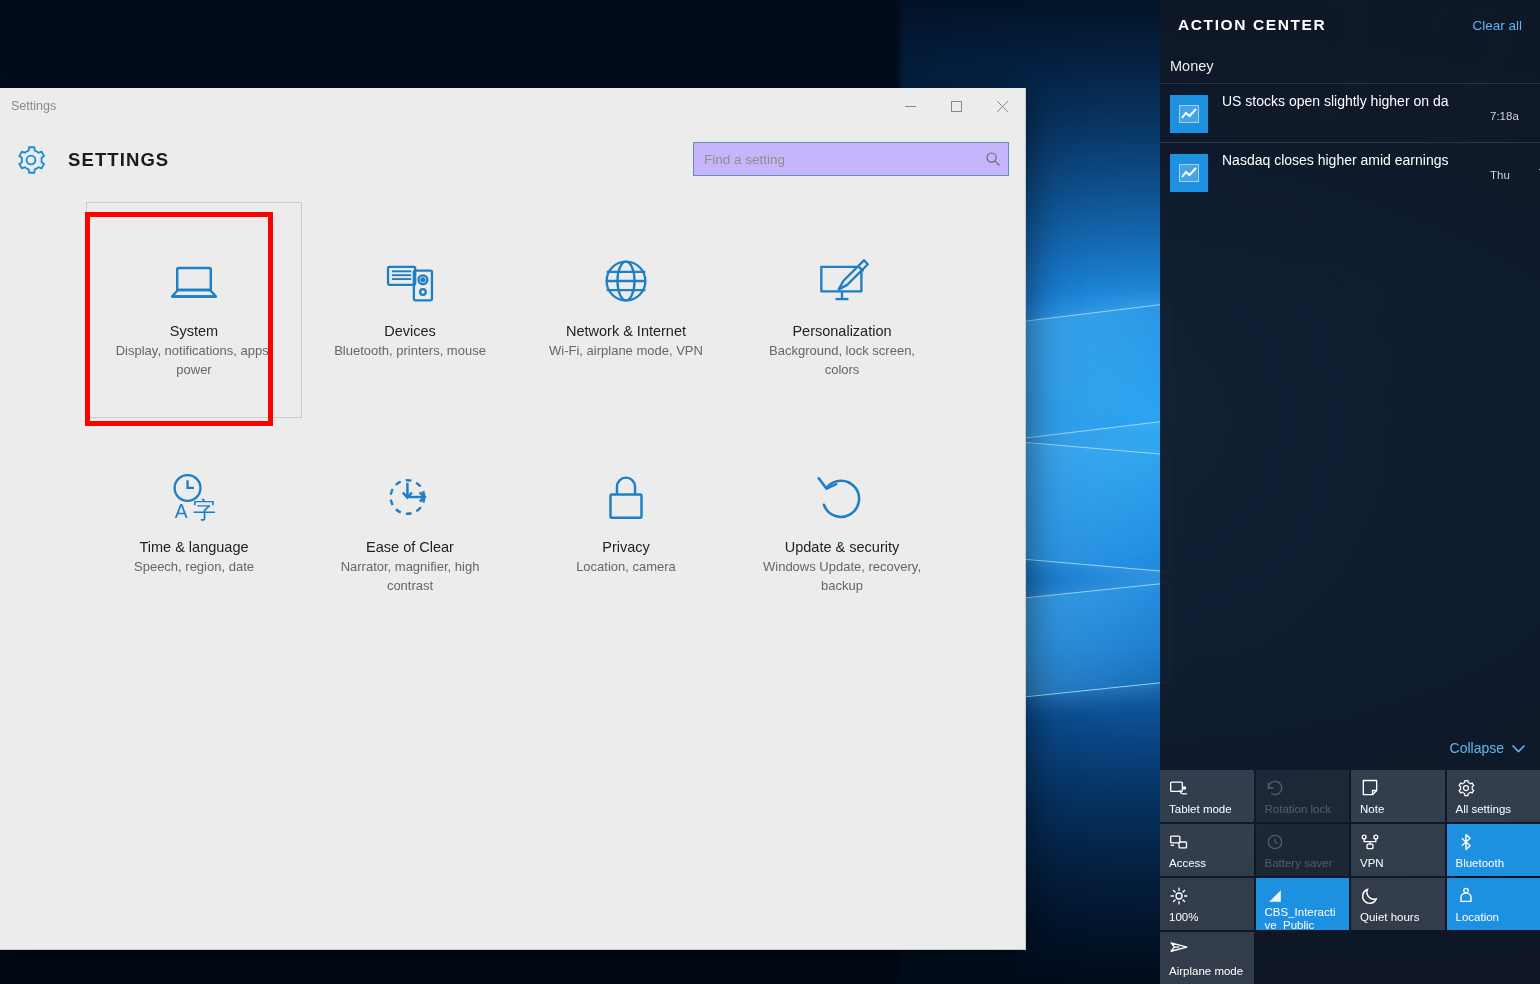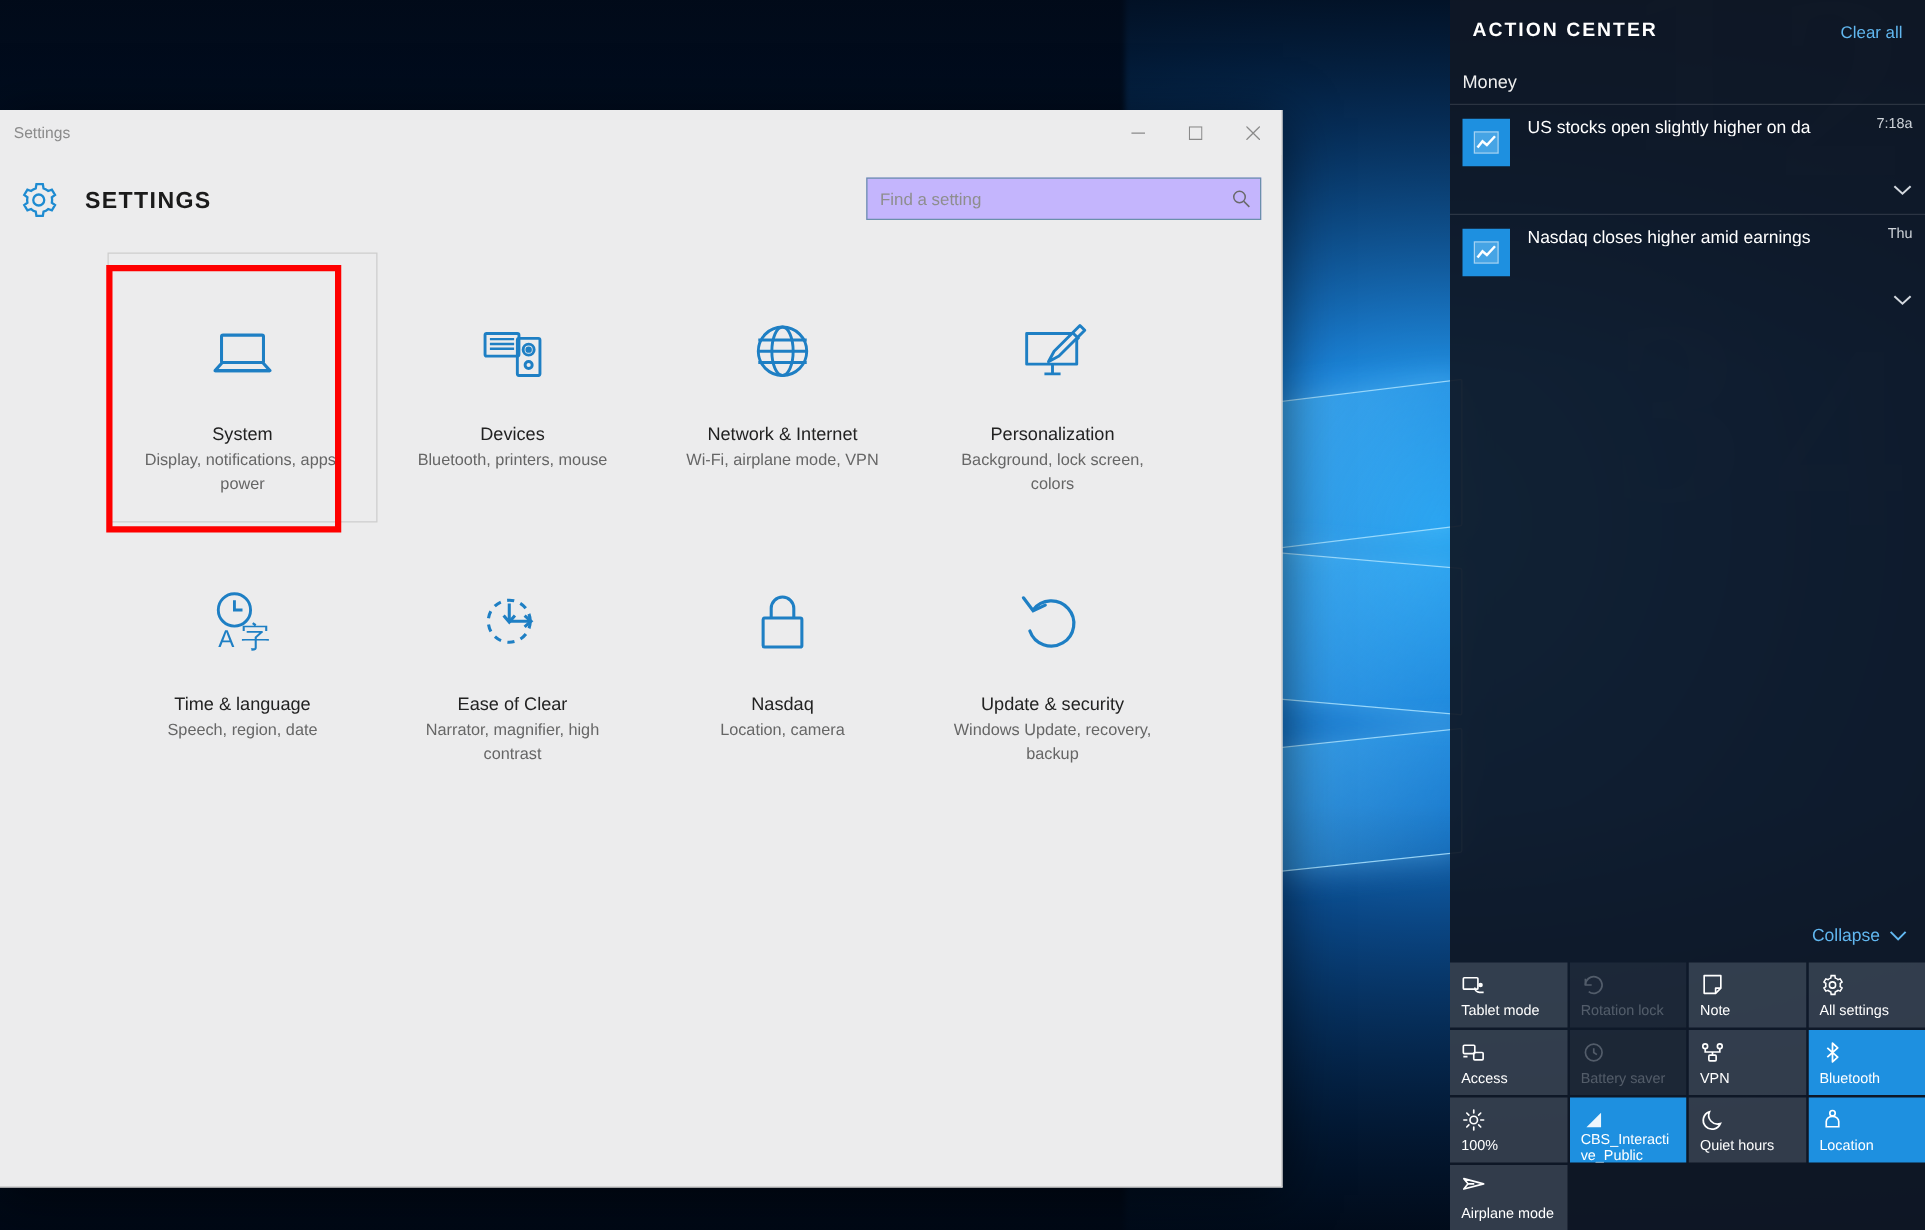--- a/index.html
+++ b/index.html
@@ -113,21 +113,21 @@
   }
   .tile {
     display: flex; flex-direction: column; align-items: center;
     padding-top: 48px;
     text-align: center;
     cursor: default;
     position: relative;
   }
   .tile-icon { width: 62px; height: 62px; color: #1e7fc4; }
   .tile-label {
-    margin-top: 28px;
+    margin-top: 11px;
     font-size: 14.5px; color: #222; font-weight: 400;
   }
   .tile-desc {
     margin-top: 3px;
     font-size: 13px; color: #666; line-height: 1.45; max-width: 178px;
   }
   .tile.focused { outline: 1px solid #cdcdcd; outline-offset: -1px; }
 
   #red-highlight {
     position: absolute;
@@ -180,21 +180,21 @@
   .notif-body {
     flex: 1; padding-left: 14px; padding-right: 6px;
     overflow: hidden;
   }
   .notif-text {
     font-size: 14px; color: #fff; white-space: nowrap;
     overflow: hidden; text-overflow: clip;
   }
   .notif-meta {
     width: 40px; flex: 0 0 40px;
-    display: flex; flex-direction: column; align-items: flex-end; gap: 28px;
+    display: flex; align-items: flex-end; gap: 28px;
   }
   .notif-time { font-size: 11.5px; color: #cfd4da; }
   .notif-chevron { color: #d3d8de; margin-top: 11px; }
 
   .ac-spacer { flex: 1; }
 
   .ac-collapse-row {
     display: flex; justify-content: flex-end; align-items: center;
     padding: 0 14px 14px 0;
   }
@@ -378,21 +378,21 @@
       <div class="tile-desc">Narrator, magnifier, high contrast</div>
     </div>
 
     <div class="tile">
       <span class="tile-icon">
         <svg width="62" height="62" viewBox="0 0 48 48" fill="none" stroke="currentColor" stroke-width="1.9">
           <rect x="12" y="22" width="24" height="18" rx="1"></rect>
           <path d="M17 22v-6a7 7 0 0 1 14 0v6"></path>
         </svg>
       </span>
-      <div class="tile-label">Nasdaq</div>
+      <div class="tile-label">Privacy</div>
       <div class="tile-desc">Location, camera</div>
     </div>
 
     <div class="tile">
       <span class="tile-icon">
         <svg width="62" height="62" viewBox="0 0 48 48" fill="none" stroke="currentColor" stroke-width="2" stroke-linecap="round">
           <path d="M12 17a14 14 0 1 1-2 13"></path>
           <path d="M6 9.5L12 17.5L19.5 14"></path>
         </svg>
       </span>

